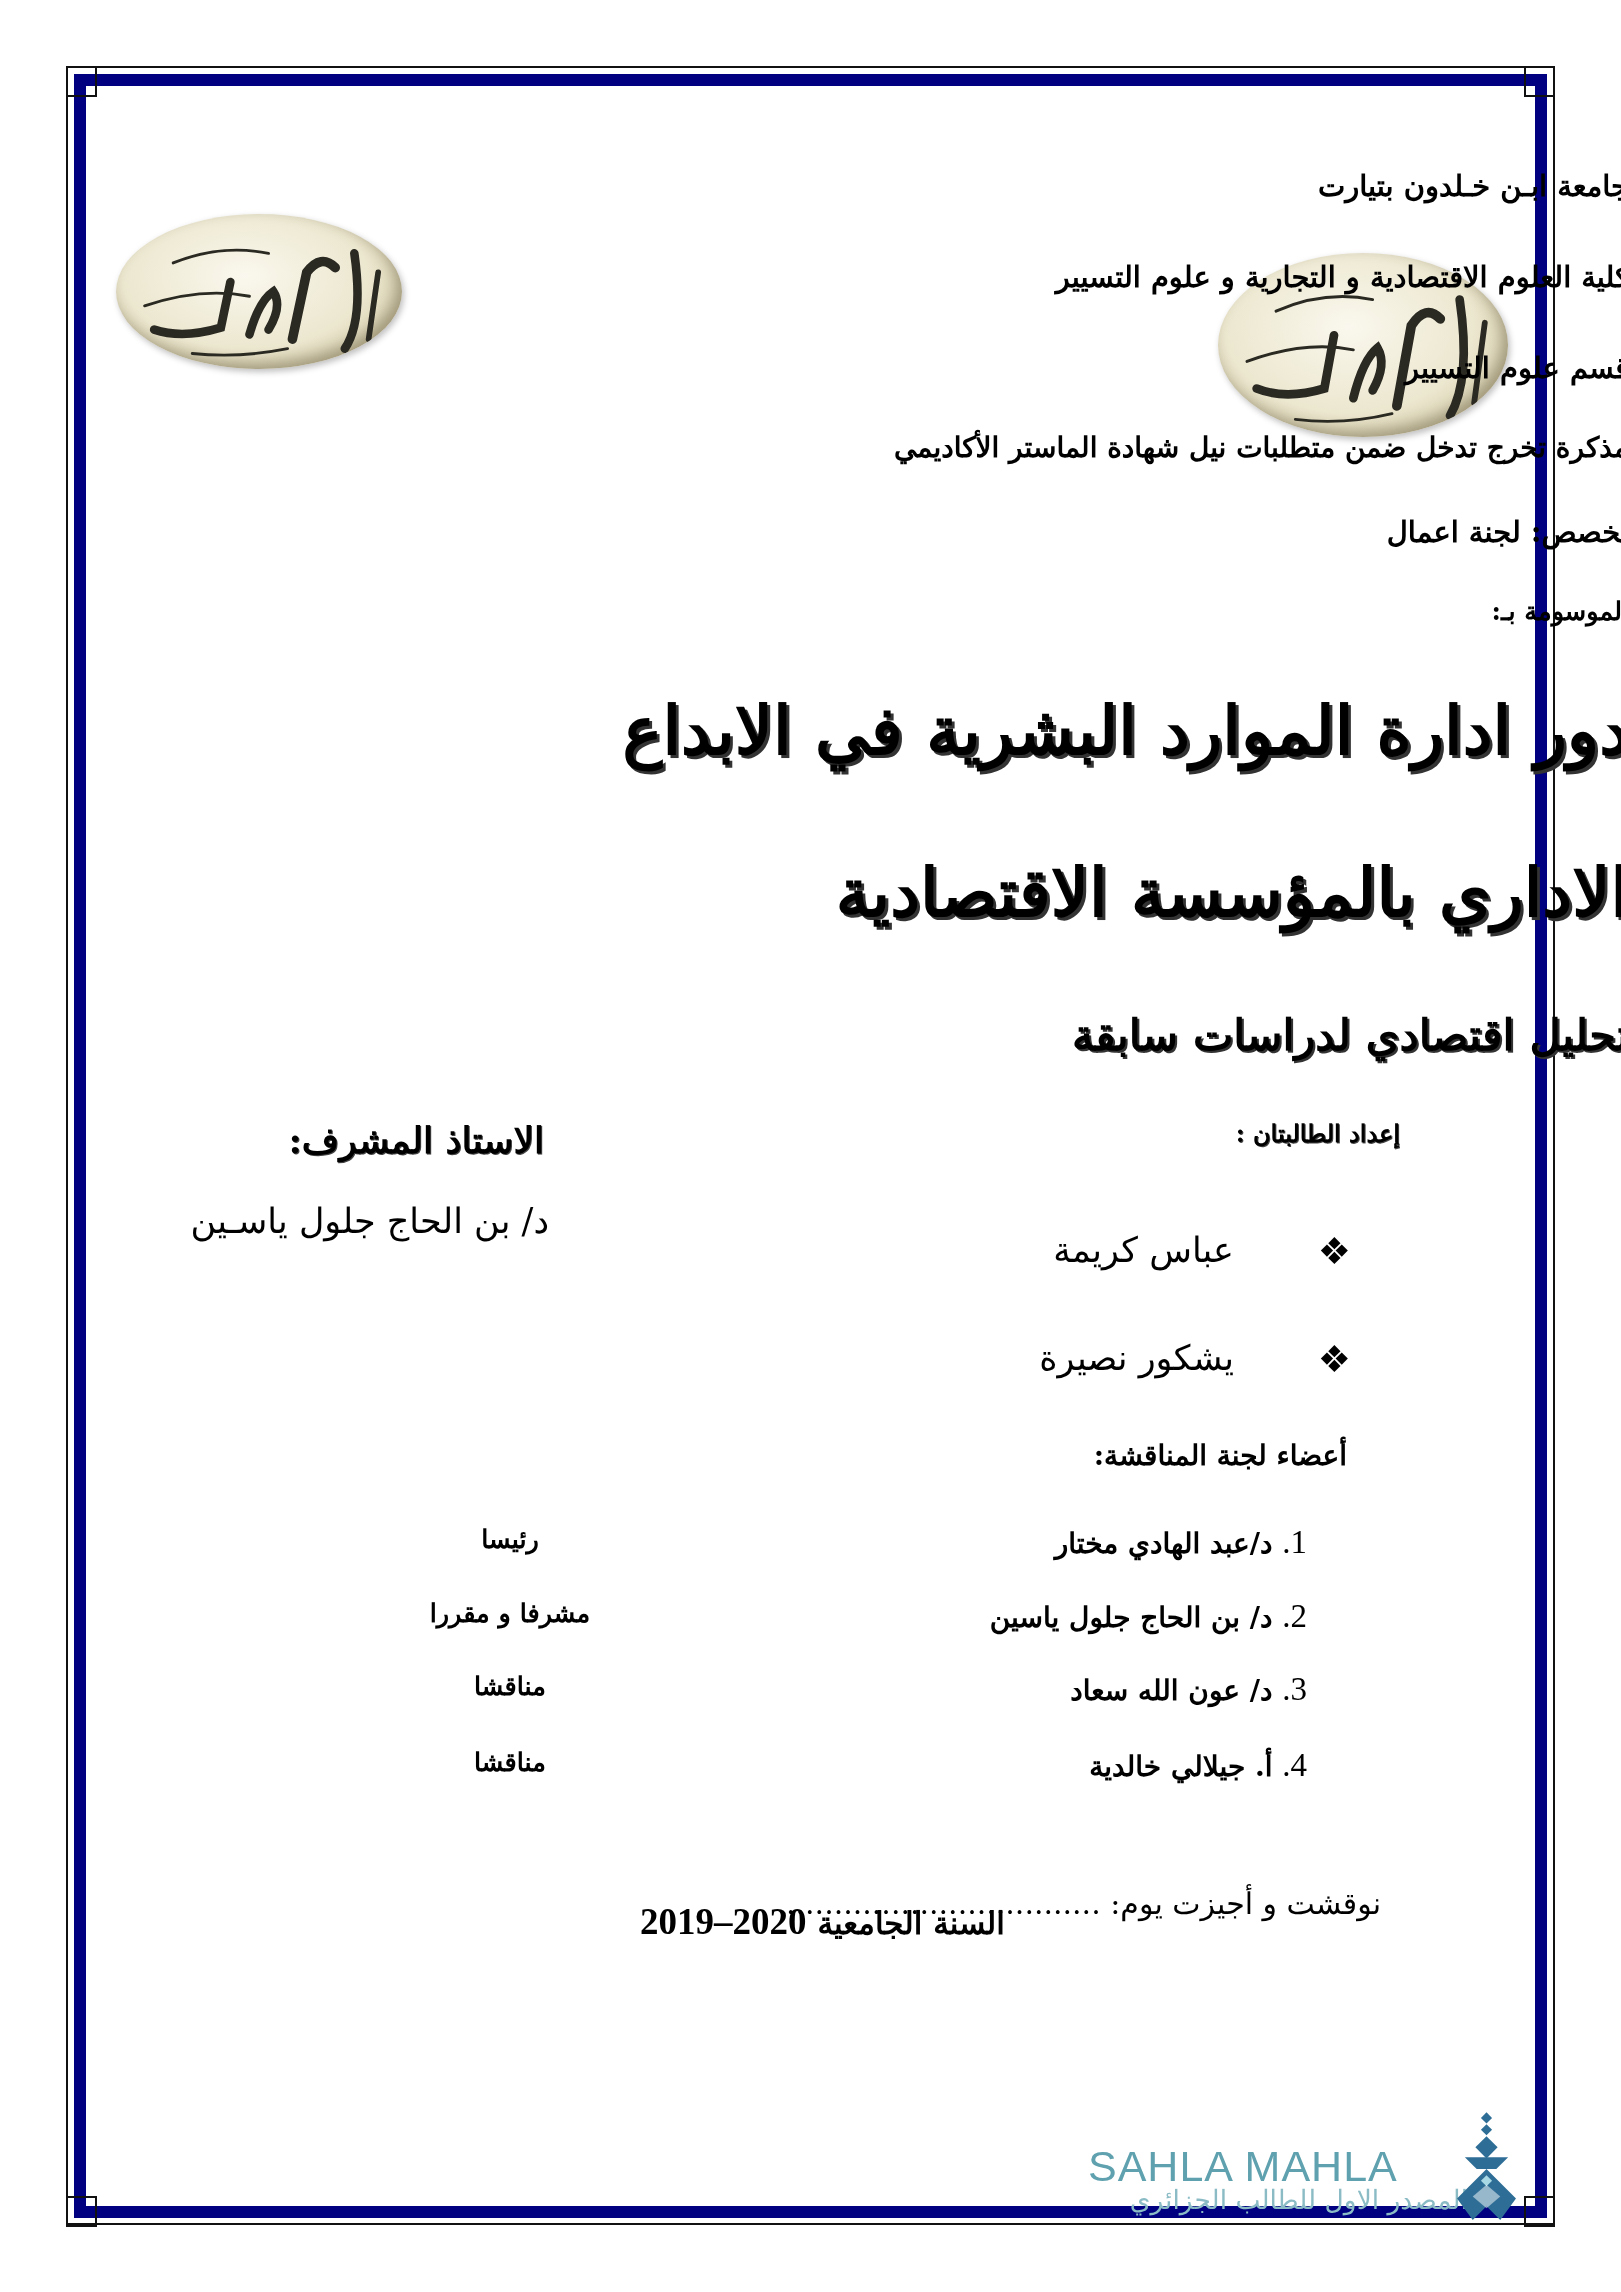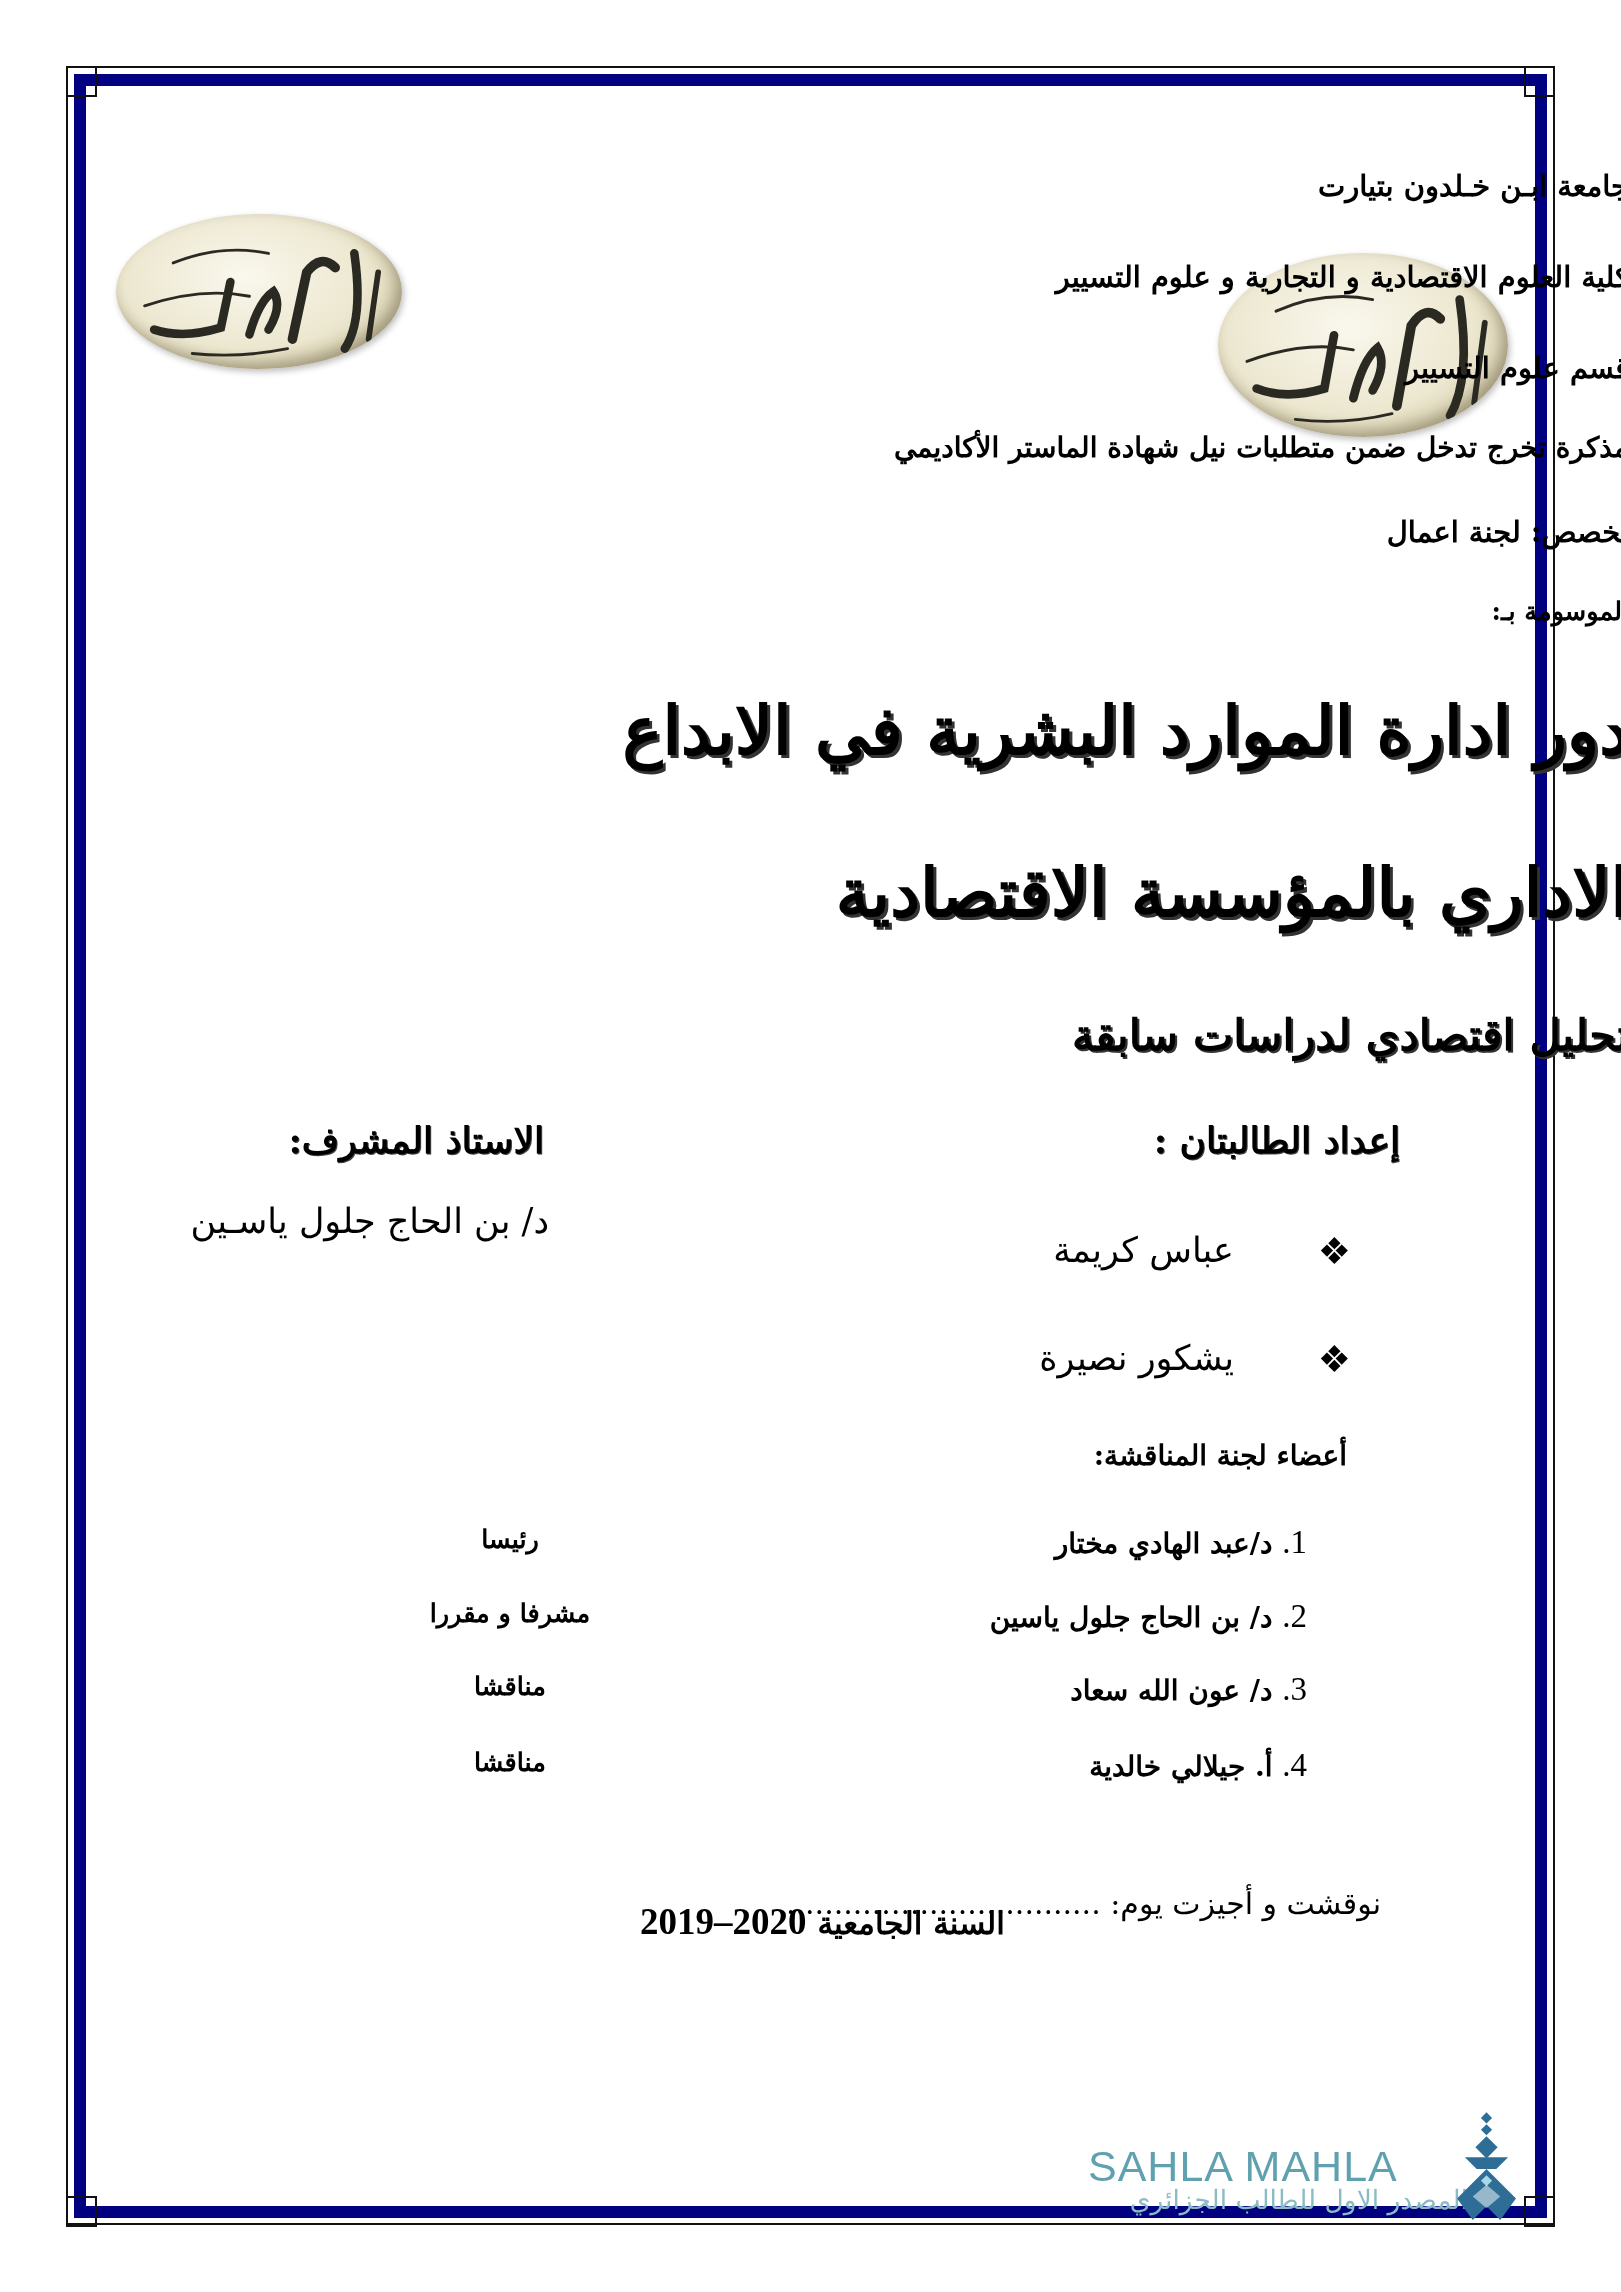--- a/index.html
+++ b/index.html
@@ -32,21 +32,21 @@
   .h-memo { top:431px; font-size:28px; }
   .h-spec { top:515px; }
   .h-titled { top:596px; font-size:25.5px; }
 
   .title1 { top:691px; font-size:67px; text-shadow:2.9px 2.9px 0 #333; }
   .title2 { top:853px; font-size:67px; text-shadow:2.9px 2.9px 0 #333; }
   .subtitle { top:1010px; font-size:43px; text-shadow:2px 2px 0 #333; }
 
   .abs { position:absolute; direction:rtl; white-space:nowrap; }
 
-  .students-label { right:221px; top:1119px; font-size:36px; font-weight:bold; text-shadow:1px 1px 0 #444; }
+  .students-label { right:221px; top:1119px; font-size:24px; font-weight:bold; text-shadow:1px 1px 0 #444; }
   .supervisor-label { left:221px; top:1119px; font-size:36px; font-weight:bold; text-shadow:1px 1px 0 #444; direction:rtl; width:323px; text-align:right; }
   .supervisor-name { left:118px; top:1201px; font-size:35px; width:431px; text-align:right; }
 
   .student { right:387px; font-size:35px; }
   .student-1 { top:1230px; }
   .student-2 { top:1338px; }
   .bullet { position:absolute; right:270px; font-size:37px; font-family:"DejaVu Sans", sans-serif; }
   .bullet-1 { top:1230px; }
   .bullet-2 { top:1338px; }
 

